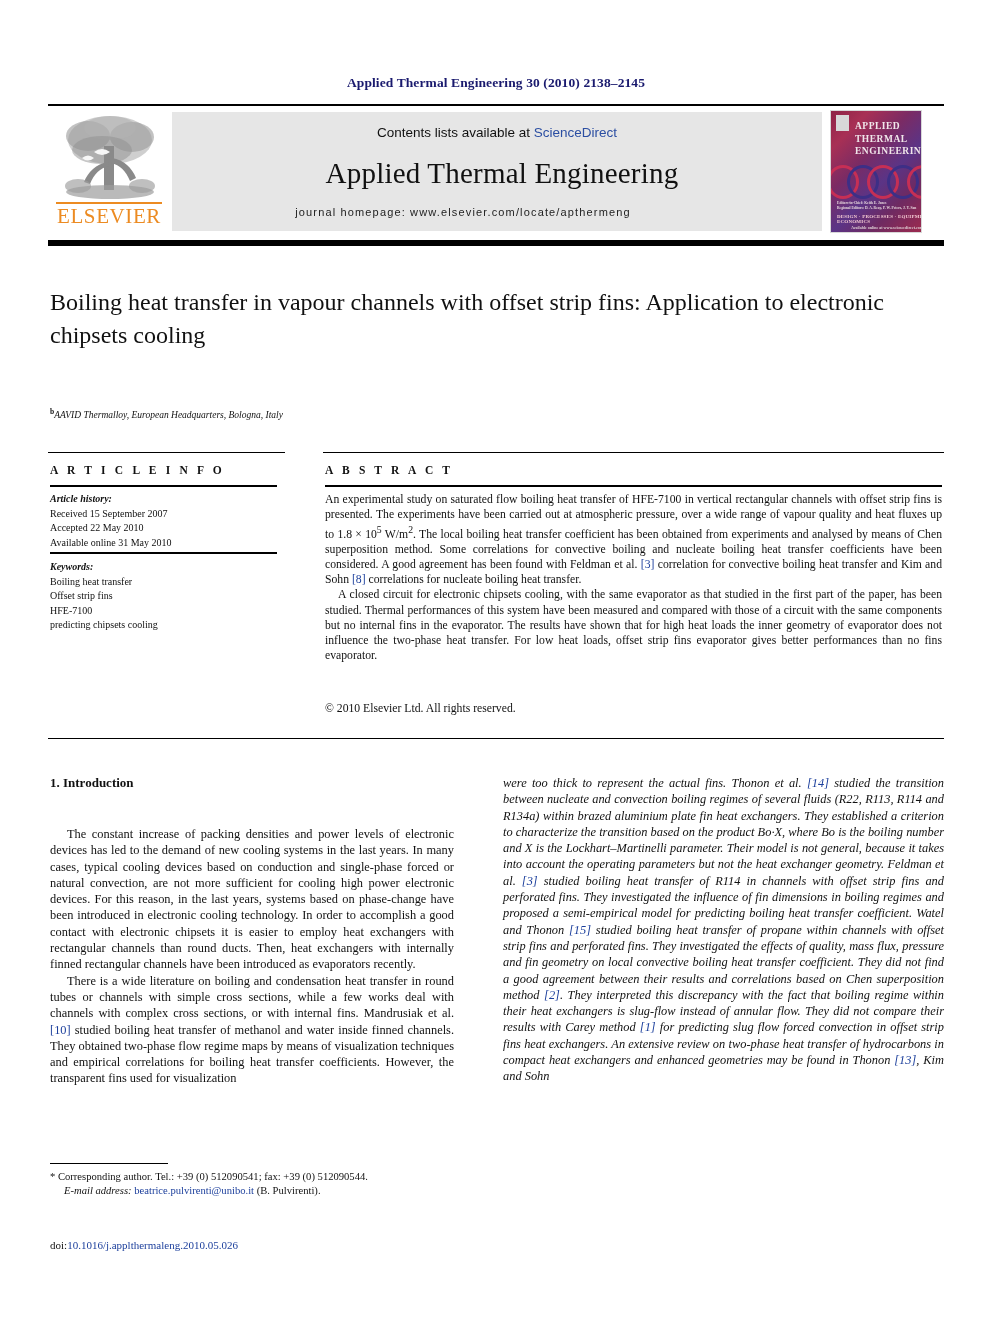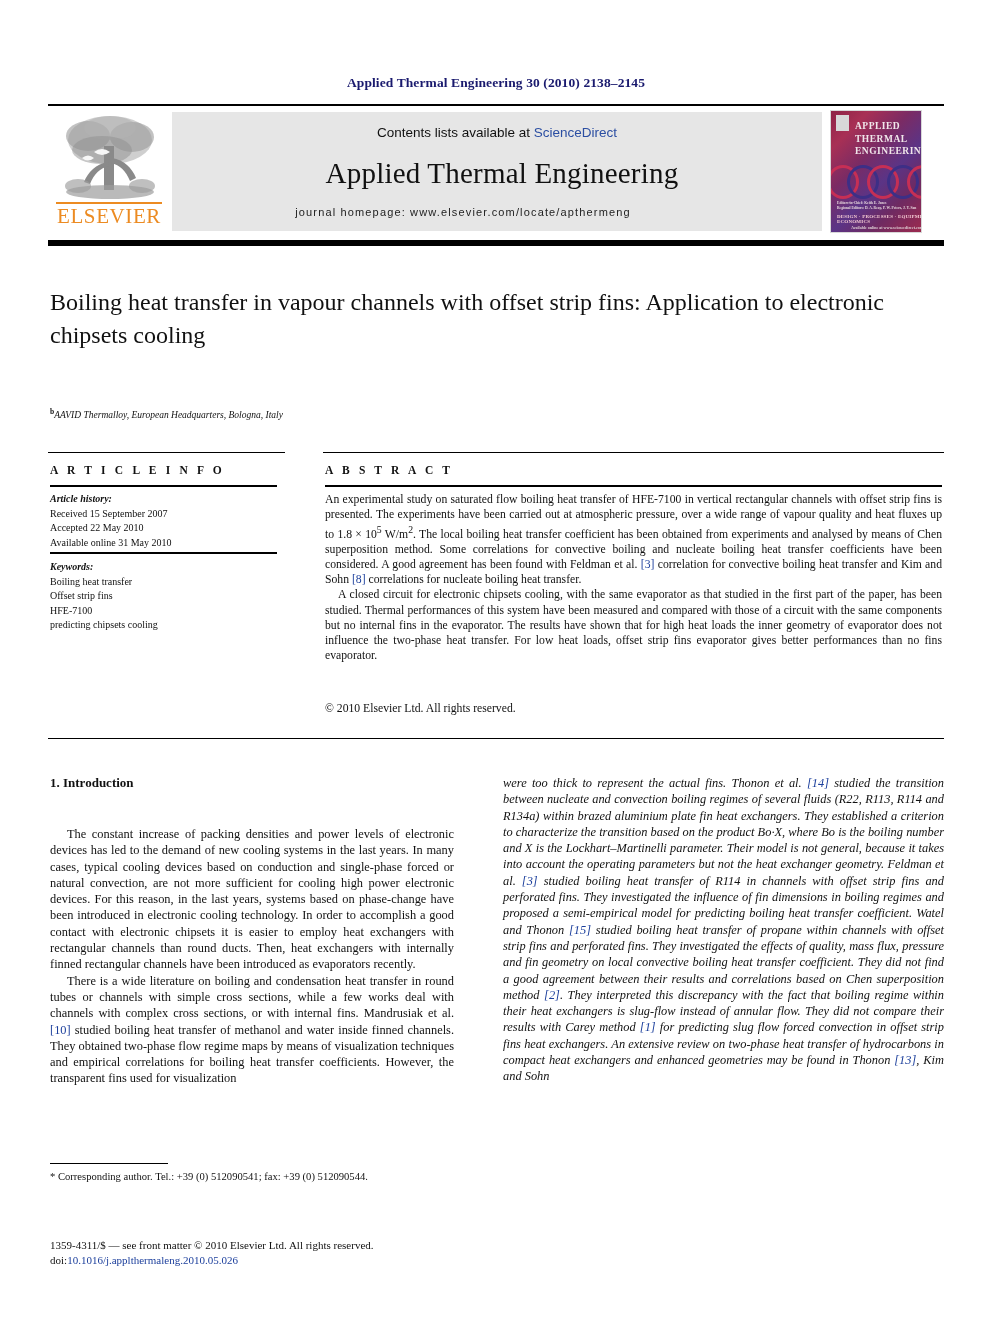--- a/index.html
+++ b/index.html
@@ -454,22 +454,26 @@
     <p class="noindent">
       <span>were too thick to represent the actual fins. Thonon et al. </span><span class="cite">[14]</span><span> studied the transition between nucleate and convection boiling regimes of several fluids (R22, R113, R114 and R134a) within brazed aluminium plate fin heat exchangers. They established a criterion to characterize the transition based on the product Bo·X, where Bo is the boiling number and X is the Lockhart–Martinelli parameter. Their model is not general, because it takes into account the operating parameters but not the heat exchanger geometry. Feldman et al. </span><span class="cite">[3]</span><span> studied boiling heat transfer of R114 in channels with offset strip fins and perforated fins. They investigated the influence of fin dimensions in boiling regimes and proposed a semi-empirical model for predicting boiling heat transfer coefficient. Watel and Thonon </span><span class="cite">[15]</span><span> studied boiling heat transfer of propane within channels with offset strip fins and perforated fins. They investigated the effects of quality, mass flux, pressure and fin geometry on local convective boiling heat transfer coefficient. They did not find a good agreement between their results and correlations based on Chen superposition method </span><span class="cite">[2]</span><span>. They interpreted this discrepancy with the fact that boiling regime within their heat exchangers is slug-flow instead of annular flow. They did not compare their results with Carey method </span><span class="cite">[1]</span><span> for predicting slug flow forced convection in offset strip fins heat exchangers. An extensive review on two-phase heat transfer of hydrocarbons in compact heat exchangers and enhanced geometries may be found in Thonon </span><span class="cite">[13]</span><span>, Kim and Sohn</span>
     </p>
   </div>
 
   <div class="foot-rule"></div>
   <div class="footnote">
     <div>
       <span>*</span><span> Corresponding author. Tel.: +39 (0) 512090541; fax: +39 (0) 512090544.</span>
     </div>
+    <div style="padding-left:14px">
+      <span class="ital">E-mail address:</span>
+      <span class="email">beatrice.pulvirenti@unibo.it</span>
+      <span>(B. Pulvirenti).</span>
+    </div>
   </div>
 
   <div class="issn">
-    <div>1359-4311/$ — see front matter © 2010 Elsevier Ltd. All rights reserved.</div>
     <div>
       <span>doi:</span><span class="doi-link">10.1016/j.applthermaleng.2010.05.026</span>
     </div>
   </div>
 
 </div>
 
 </body></html>

